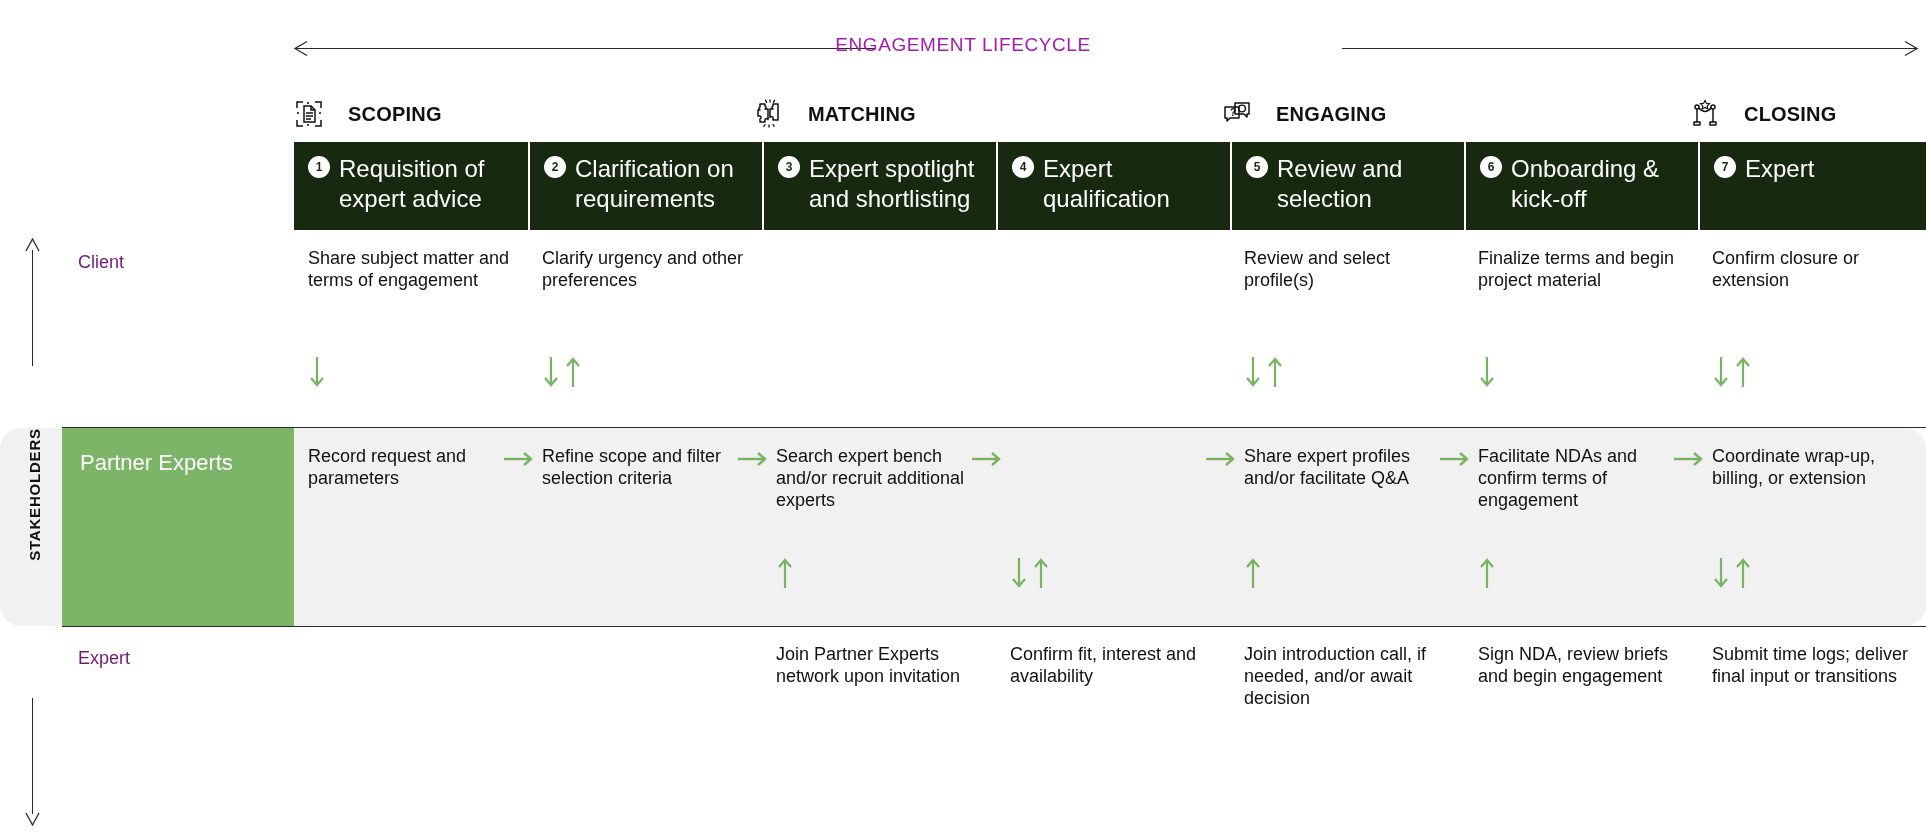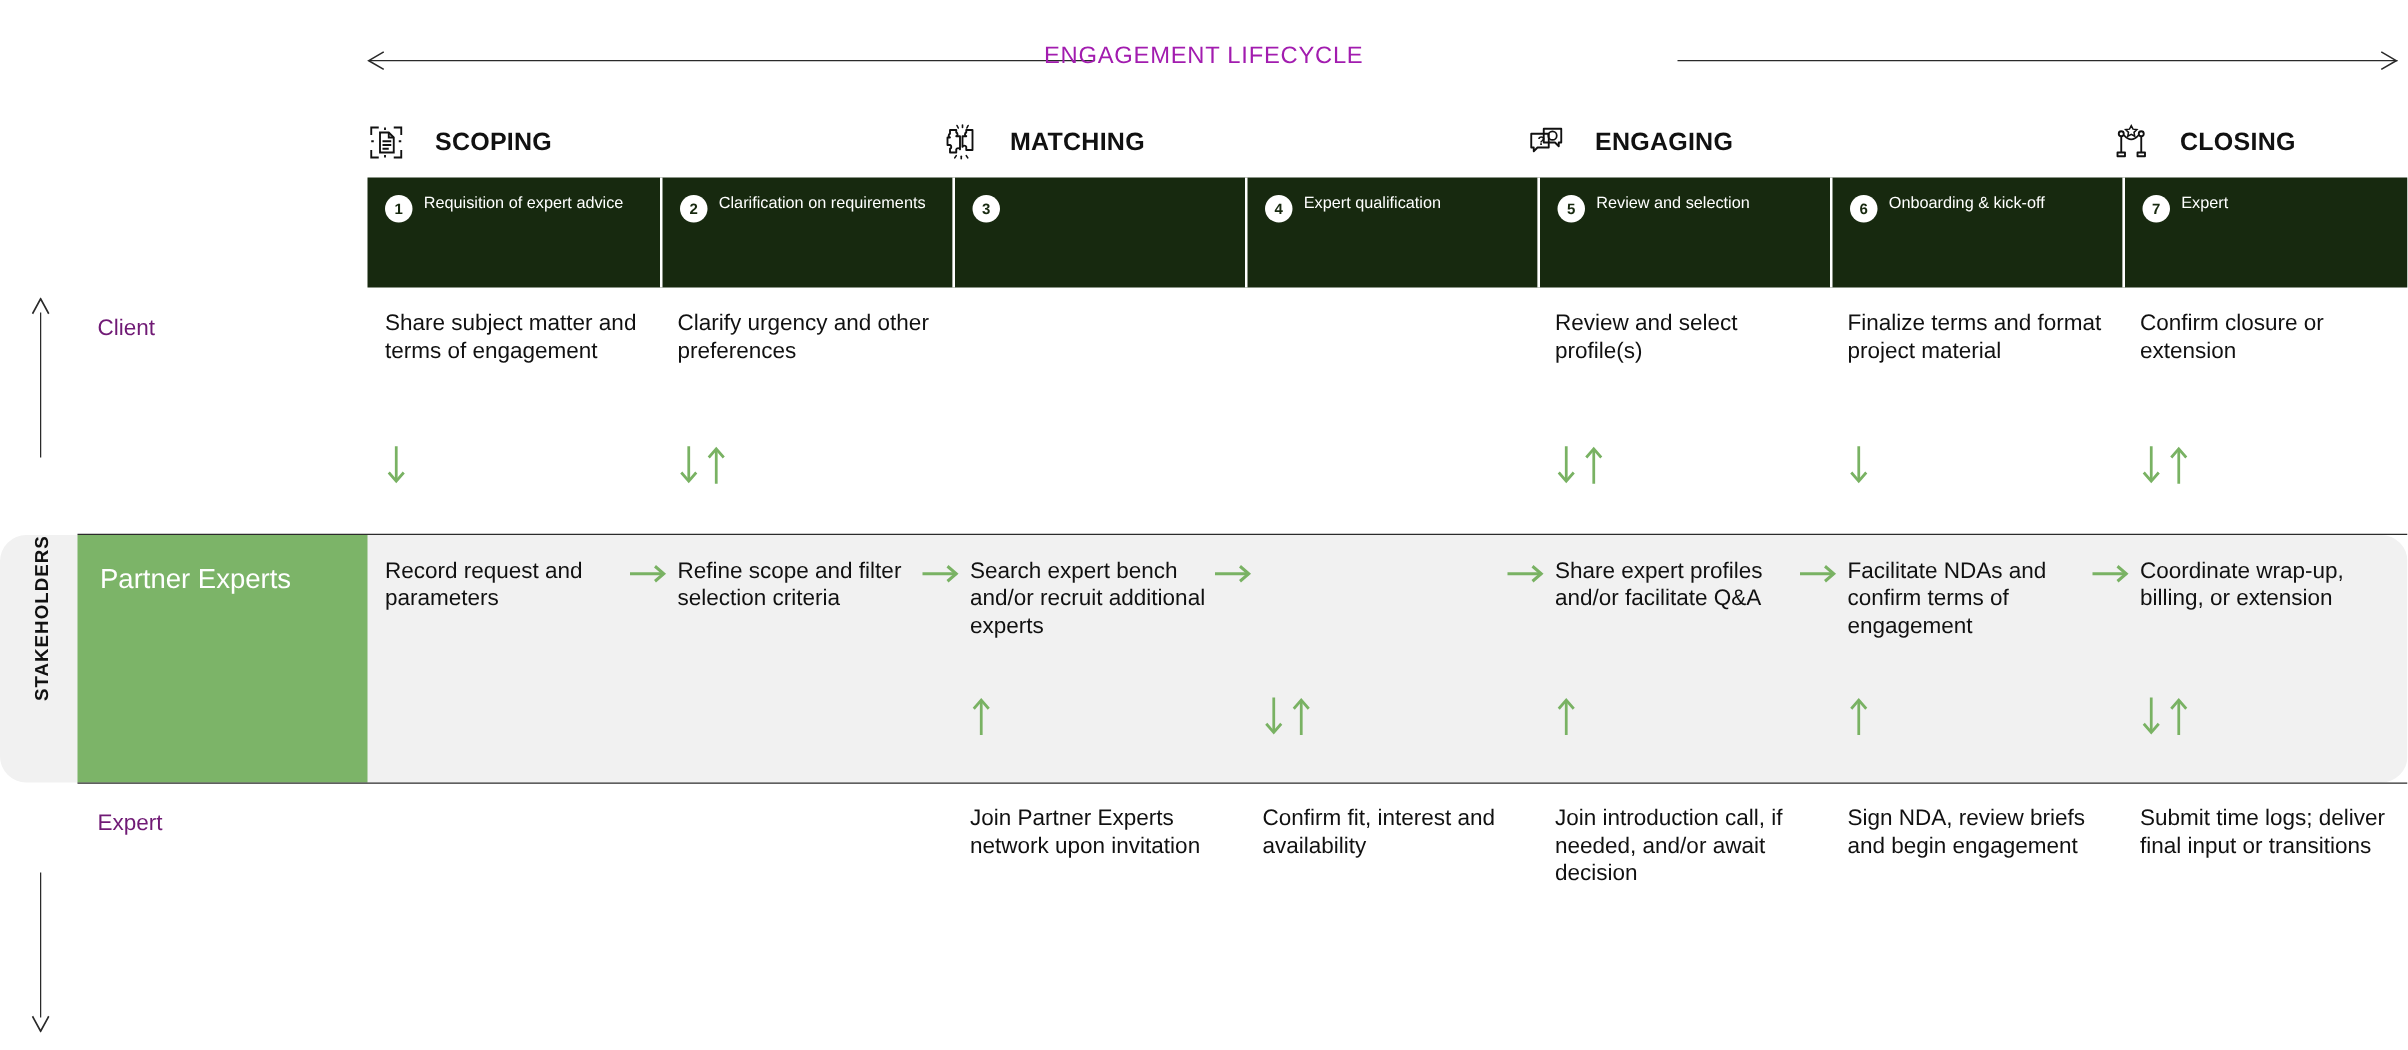--- a/index.html
+++ b/index.html
@@ -52,21 +52,21 @@
   .stage-cell + .stage-cell { border-left: 2px solid #ffffff; }
   .stage-num {
     flex: 0 0 auto;
     width: 22px; height: 22px; border-radius: 50%;
     background: #ffffff; color: #17290f;
     font-size: 12px; font-weight: 700;
     display: flex; align-items: center; justify-content: center;
     margin-top: 2px;
   }
   .stage-title {
-    color: #ffffff; font-size: 13px; line-height: 1.25; font-weight: 400;
+    color: #ffffff; font-size: 24px; line-height: 1.25; font-weight: 400;
   }
 
   
   .row { position: absolute; left: 0; width: 1926px; }
   .row-client  { top: 230px; height: 198px; }
   .row-partner { top: 428px; height: 198px; background: #f1f1f1; border-radius: 21px; }
   .row-expert  { top: 626px; height: 190px; }
 
   .row-divider { position: absolute; left: 62px; width: 1864px; height: 1px; background: #2b2b2b; }
 
@@ -214,20 +214,21 @@
     <div class="stage-cell" style="width:234px;">
       <span class="stage-num">1</span>
       <span class="stage-title">Requisition of expert advice</span>
     </div>
     <div class="stage-cell" style="width:234px;">
       <span class="stage-num">2</span>
       <span class="stage-title">Clarification on requirements</span>
     </div>
     <div class="stage-cell" style="width:234px;">
       <span class="stage-num">3</span>
+      <span class="stage-title">Expert spotlight and shortlisting</span>
     </div>
     <div class="stage-cell" style="width:234px;">
       <span class="stage-num">4</span>
       <span class="stage-title">Expert qualification</span>
     </div>
     <div class="stage-cell" style="width:234px;">
       <span class="stage-num">5</span>
       <span class="stage-title">Review and selection</span>
     </div>
     <div class="stage-cell" style="width:234px;">
@@ -294,21 +295,21 @@
           <svg width="18" height="34" viewBox="0 0 18 34">
               <g stroke="#79b263" stroke-width="2.2" fill="none">
                 <path d="M9 32 v-27"></path>
                 <path d="M3 11 l6-7 l6 7"></path>
               </g>
             </svg>
         </div>
       </div>
 
       <div class="cell" style="width:234px;">
-        <div class="cell-text">Finalize terms and format project material</div>
+        <div class="cell-text">Finalize terms and begin project material</div>
         <div class="vflow" style="top:125px;">
           <svg width="18" height="34" viewBox="0 0 18 34">
               <g stroke="#79b263" stroke-width="2.2" fill="none">
                 <path d="M9 2 v27"></path>
                 <path d="M3 23 l6 7 l6-7"></path>
               </g>
             </svg>
         </div>
       </div>
 

